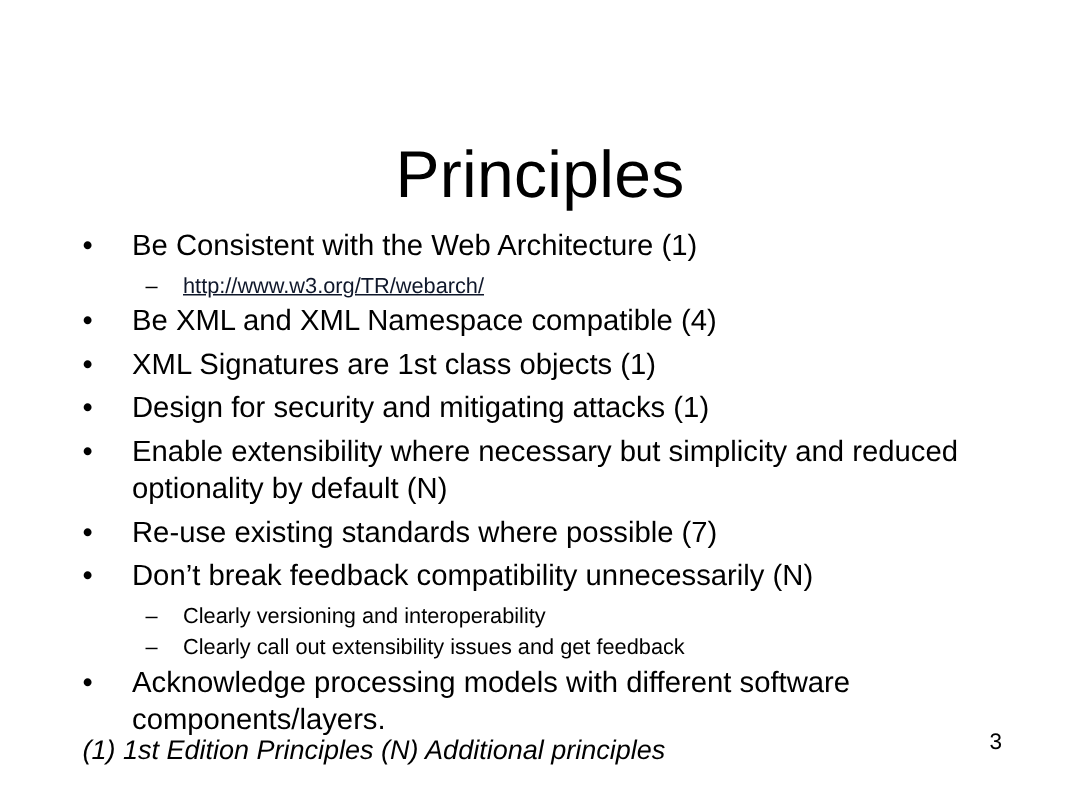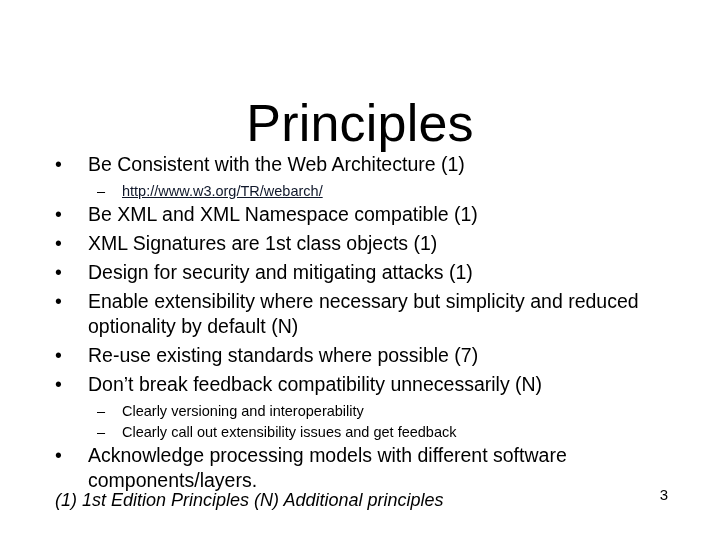--- a/index.html
+++ b/index.html
@@ -19,21 +19,21 @@
     width: 720px;
     height: 540px;
     box-sizing: border-box;
   }
   .slide-title {
     position: absolute;
     top: 62px;
     left: 0;
     width: 720px;
     text-align: center;
-    font-size: 52px;
+    font-size: 44px;
     line-height: 52px;
     font-weight: normal;
     letter-spacing: 0.2px;
   }
   .body-list {
     position: absolute;
     top: 152px;
     left: 55px;
     width: 615px;
   }
@@ -100,21 +100,21 @@
       <div class="bullet-row level-1">
         <span class="marker">•</span>
         <span class="bullet-text">Be Consistent with the Web Architecture (1)</span>
       </div>
       <div class="bullet-row level-2">
         <span class="marker">–</span>
         <span class="bullet-text"><a class="link-text" href="#">http://www.w3.org/TR/webarch/</a></span>
       </div>
       <div class="bullet-row level-1">
         <span class="marker">•</span>
-        <span class="bullet-text">Be XML and XML Namespace compatible (1)</span>
+        <span class="bullet-text">Be XML and XML Namespace compatible (4)</span>
       </div>
       <div class="bullet-row level-1">
         <span class="marker">•</span>
         <span class="bullet-text">XML Signatures are 1st class objects (1)</span>
       </div>
       <div class="bullet-row level-1">
         <span class="marker">•</span>
         <span class="bullet-text">Design for security and mitigating attacks (1)</span>
       </div>
       <div class="bullet-row level-1">

